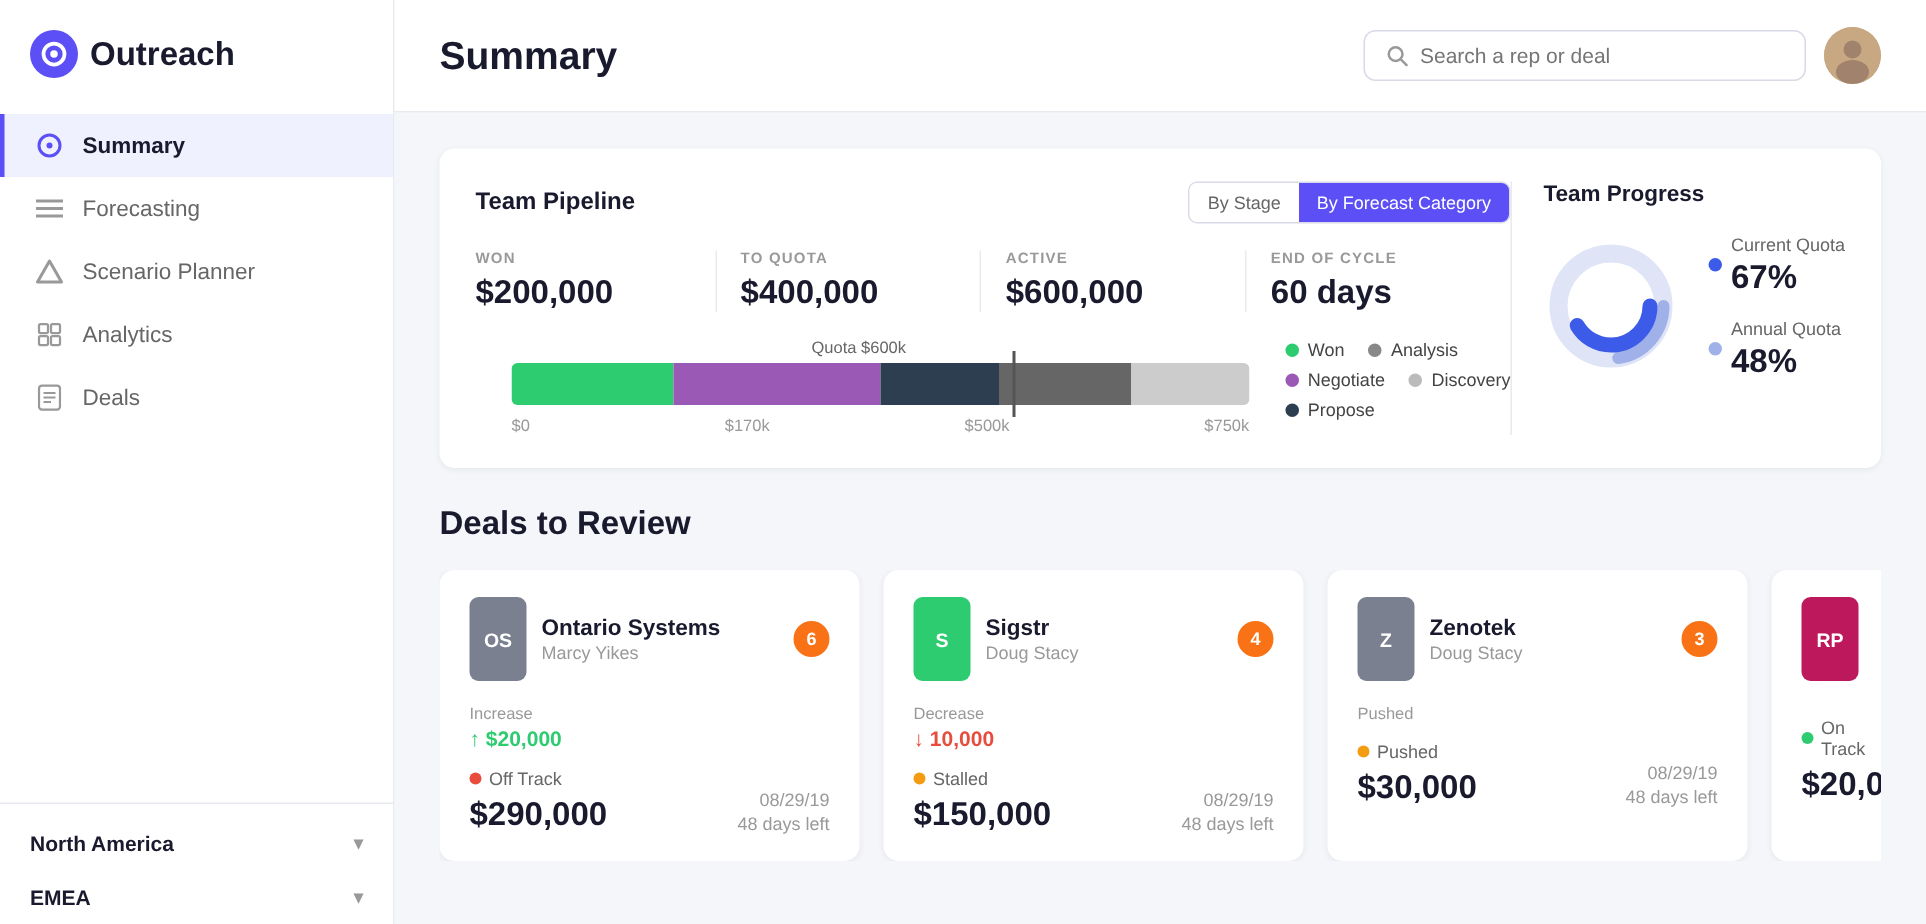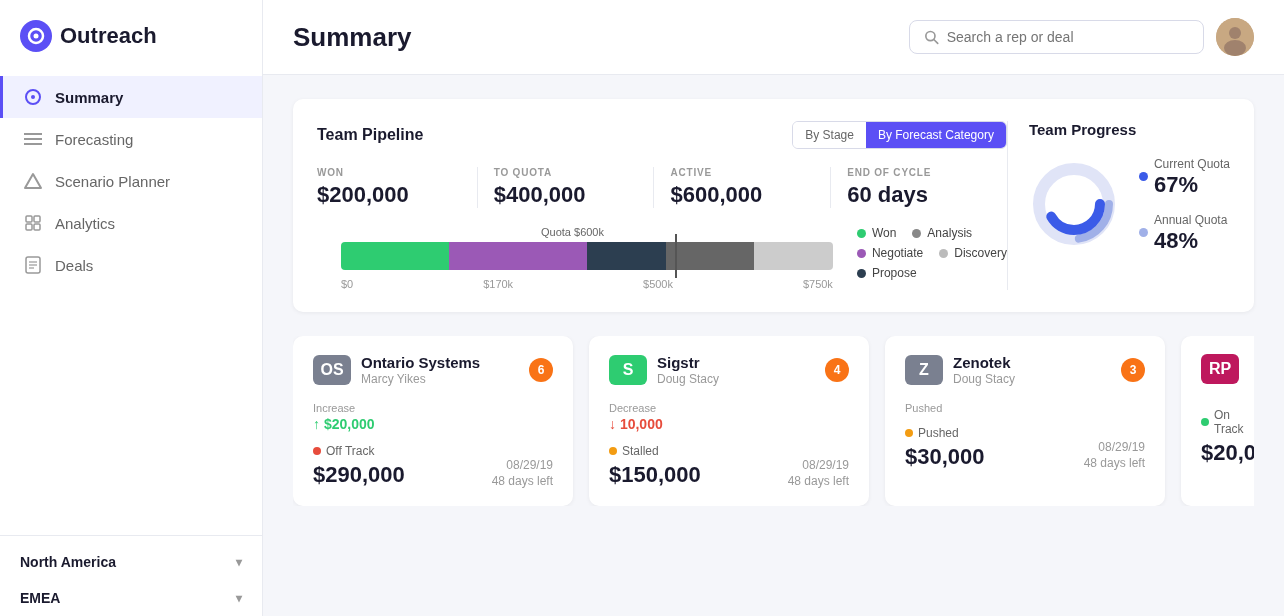--- a/index.html
+++ b/index.html
@@ -354,24 +354,24 @@
       align-items: center;
       justify-content: space-between;
       margin-bottom: 16px;
     }
     .deal-company-info {
       display: flex;
       align-items: center;
       gap: 10px;
     }
     .deal-logo {
-      width: 38px; height: 30px;
+      width: 38px; height: 56px;
       border-radius: 6px;
       display: flex; align-items: center; justify-content: center;
-      font-size: 16px;
+      font-size: 13px;
       font-weight: 700;
       color: white;
       flex-shrink: 0;
     }
     .deal-name {
       font-size: 15px;
       font-weight: 700;
       color: #1a1a2e;
     }
     .deal-rep {
@@ -669,20 +669,21 @@
                 <span class="progress-label-text">Annual Quota</span>
                 <span class="progress-pct">48%</span>
               </div>
             </div>
           </div>
         </div>
       </div>
     </div>
 
     <div>
+      <h2 class="deals-title">Deals to Review</h2>
       <div class="deals-grid">
 
         <div class="deal-card">
           <div class="deal-card-header">
             <div class="deal-company-info">
               <div class="deal-logo" style="background:#7a8090;">
                 <span>OS</span>
               </div>
               <div>
                 <div class="deal-name">Ontario Systems</div>

